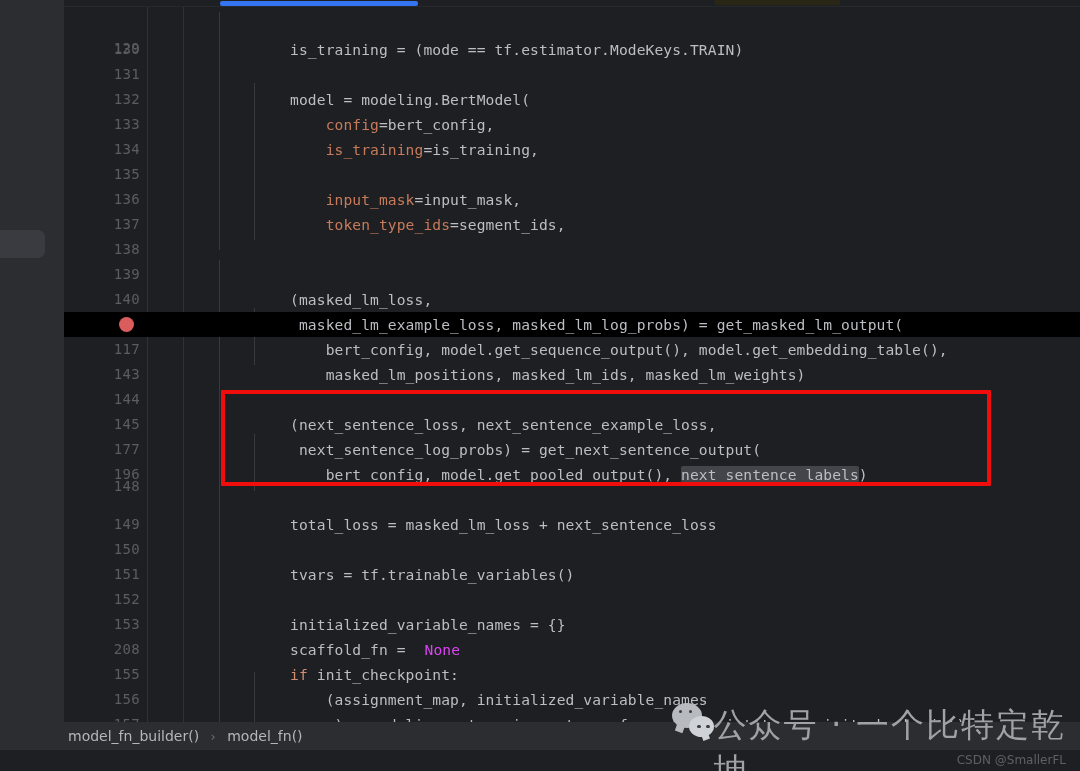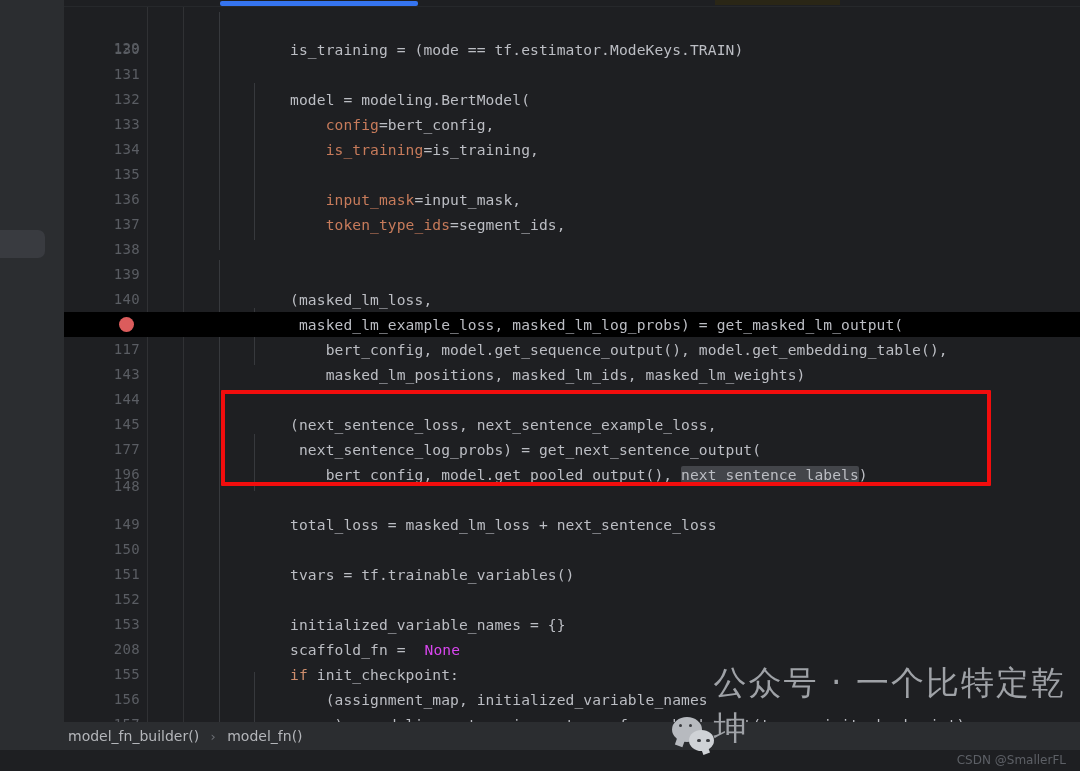--- a/index.html
+++ b/index.html
@@ -68,21 +68,21 @@
     font-family:"DejaVu Sans","Liberation Sans",sans-serif;font-size:14px;color:#b4b6ba;}
   .bc-sep{color:#6d7076;padding:0 7px;font-size:13px;}
 
   
   .bottom-bar{position:absolute;left:0;top:750px;width:1080px;height:21px;background:#1e1f22;}
   .csdn{position:absolute;right:14px;top:750px;height:21px;line-height:21px;
     font-family:"DejaVu Sans","Liberation Sans",sans-serif;font-size:12px;color:#5d6066;}
 
   
   .watermark{position:absolute;left:672px;top:703px;height:48px;display:flex;
-    align-items:flex-end;gap:0;pointer-events:none;}
+    align-items:flex-start;gap:0;pointer-events:none;}
   .wm-text{font-family:"DejaVu Sans","Liberation Sans",sans-serif;font-size:33px;
     color:#9fa2a7;letter-spacing:2px;}
   .wechat{position:relative;width:44px;height:34px;}
   .wechat .b1{position:absolute;left:0;top:0;width:30px;height:25px;border-radius:50%;
     background:#b7babf;}
   .wechat .b1:after{content:"";position:absolute;left:4px;bottom:-4px;width:8px;height:8px;
     background:#b7babf;transform:rotate(20deg);}
   .wechat .b2{position:absolute;right:0;bottom:0;width:25px;height:21px;border-radius:50%;
     background:#cfd2d6;}
   .wechat .b2:after{content:"";position:absolute;right:5px;bottom:-3px;width:7px;height:7px;

